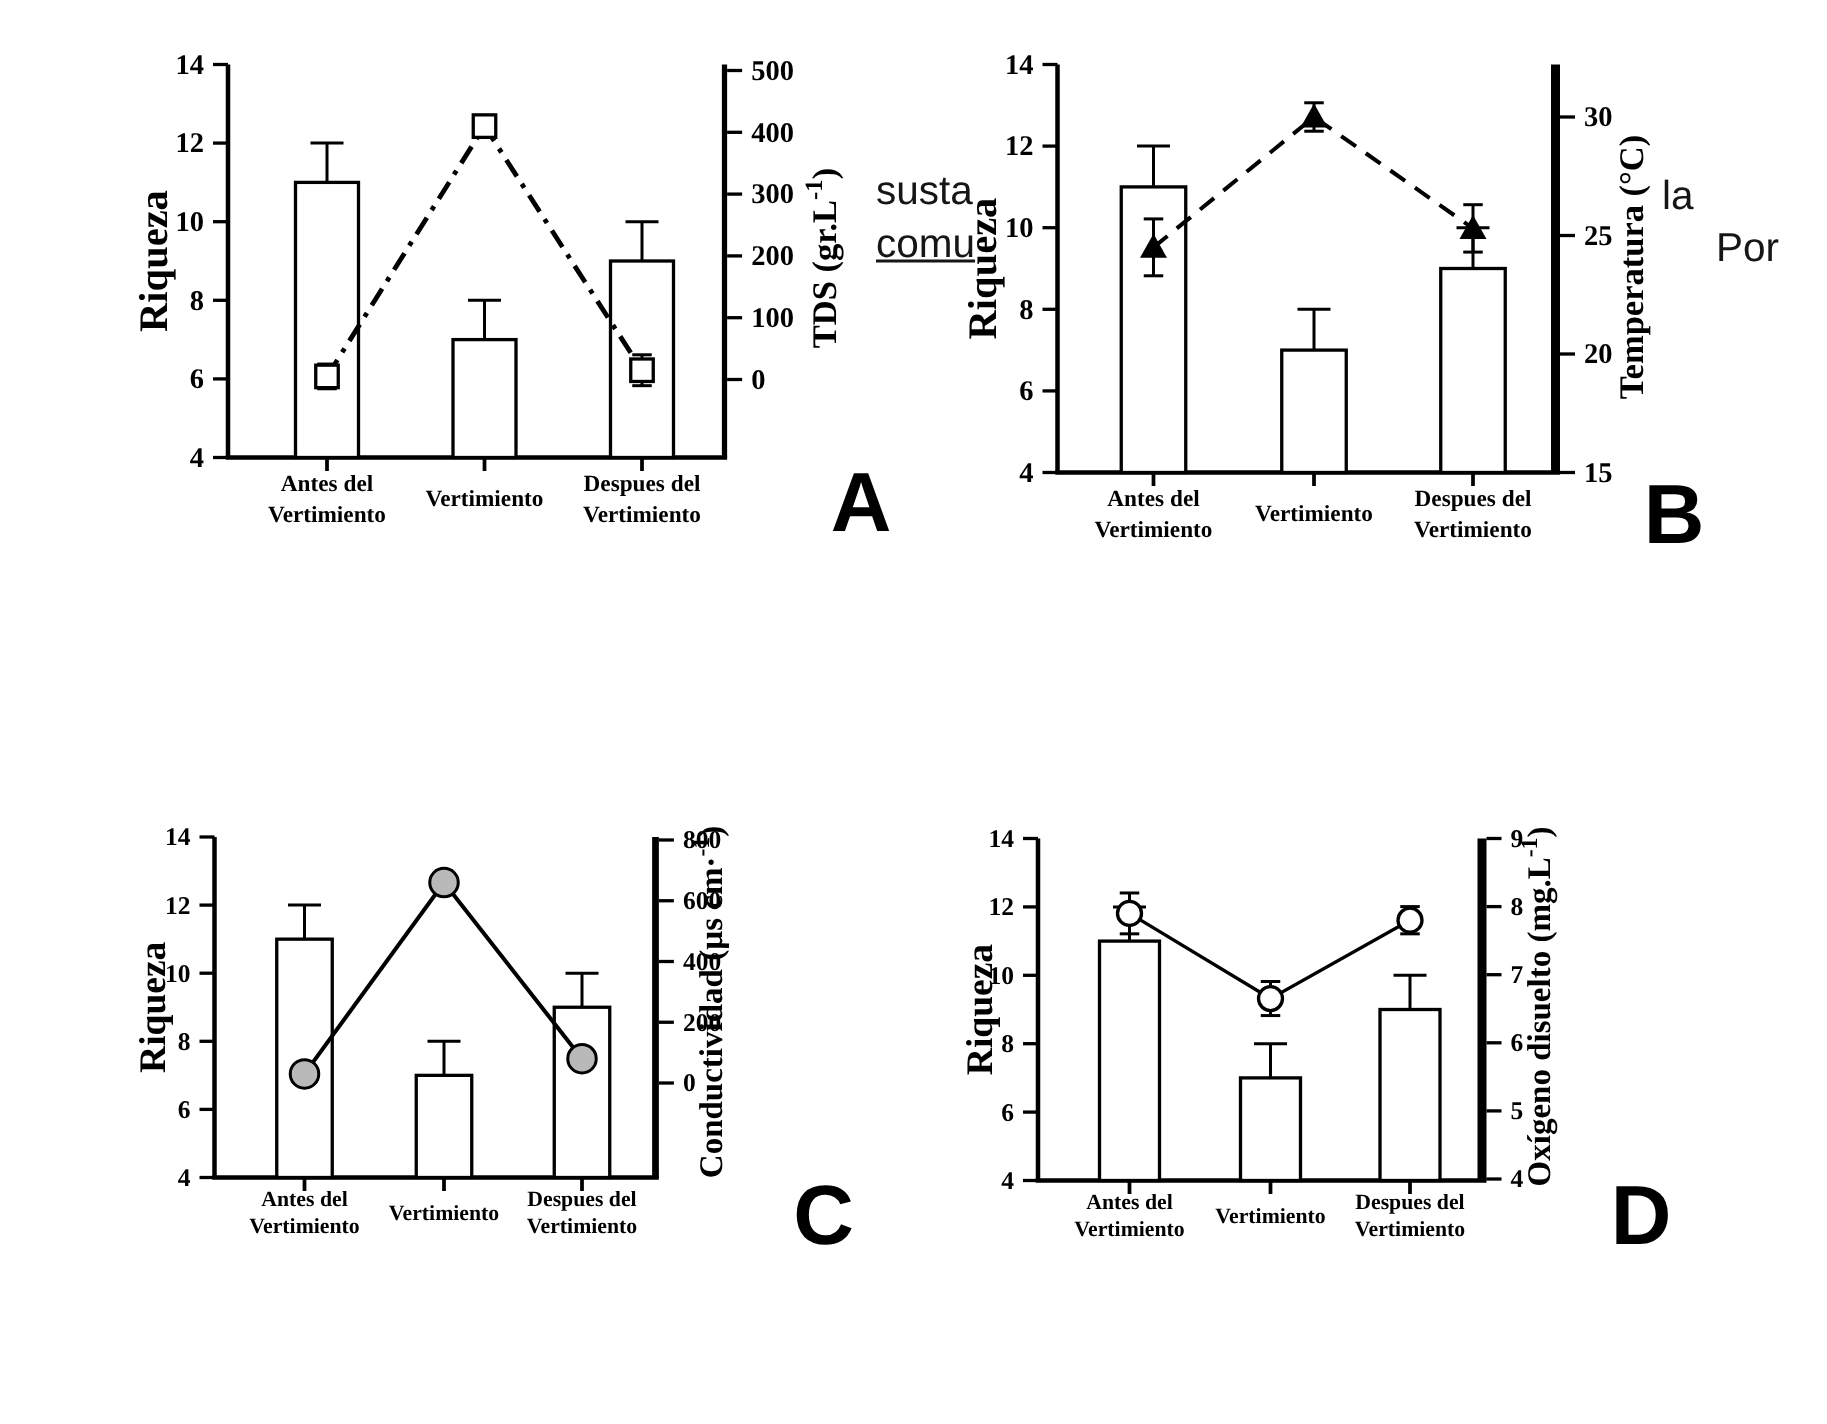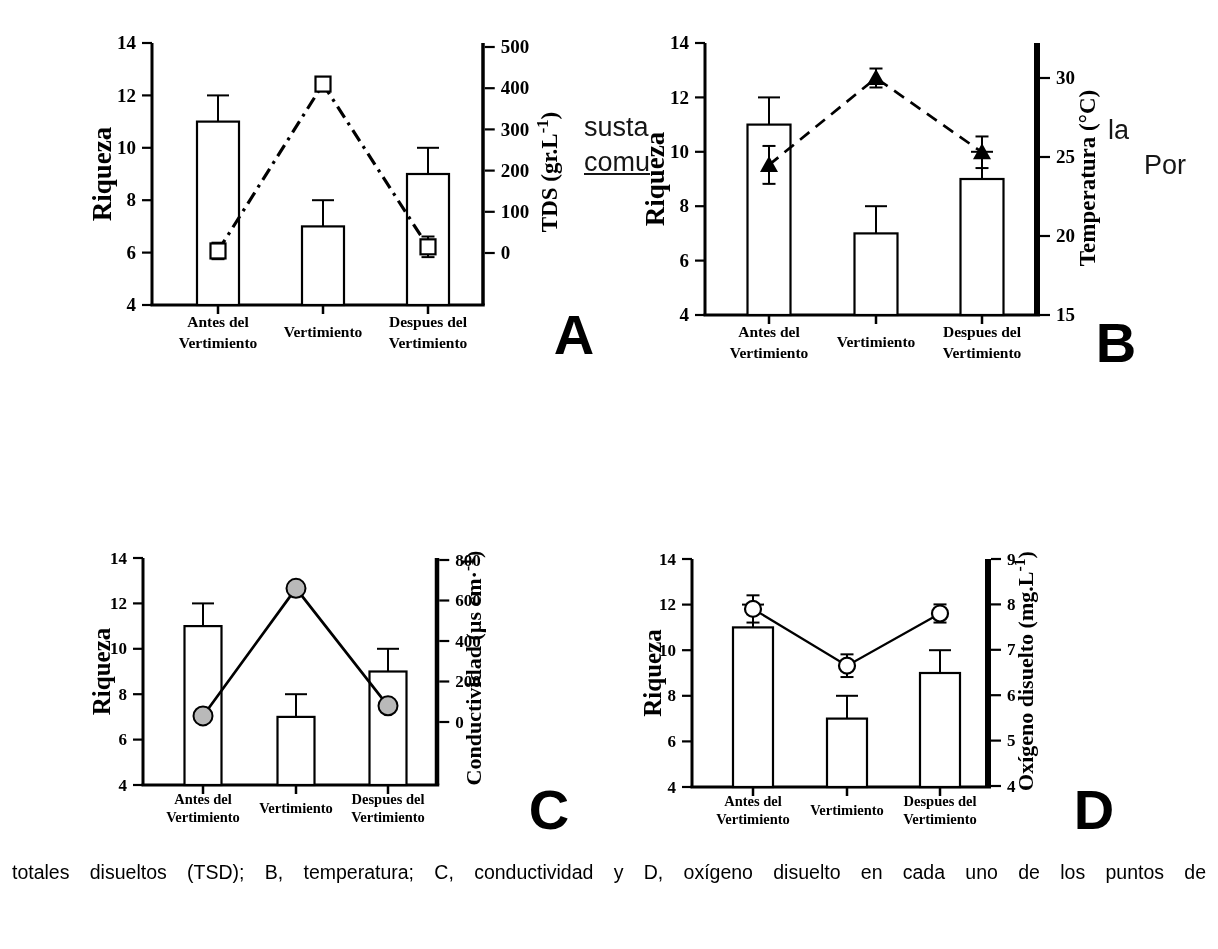--- a/index.html
+++ b/index.html
@@ -257,15 +257,14 @@
         <text x="1094" y="829" fill="#000000" font-family="&quot;Liberation Sans&quot;, sans-serif" font-size="56" font-weight="bold" text-anchor="middle">D</text>
       </g>
     </svg>
 
   <div class="frag frag-susta">susta</div>
   <div class="frag frag-comu">comu</div>
   <div class="frag frag-la">la</div>
   <div class="frag frag-por">Por</div>
 
   <div class="caption">
-    <div class="cap-line jl">totales disueltos (TSD); B, temperatura; C, conductividad y D, oxígeno disuelto en cada uno de los puntos de</div>
   </div>
 </div>
 
 </body></html>

